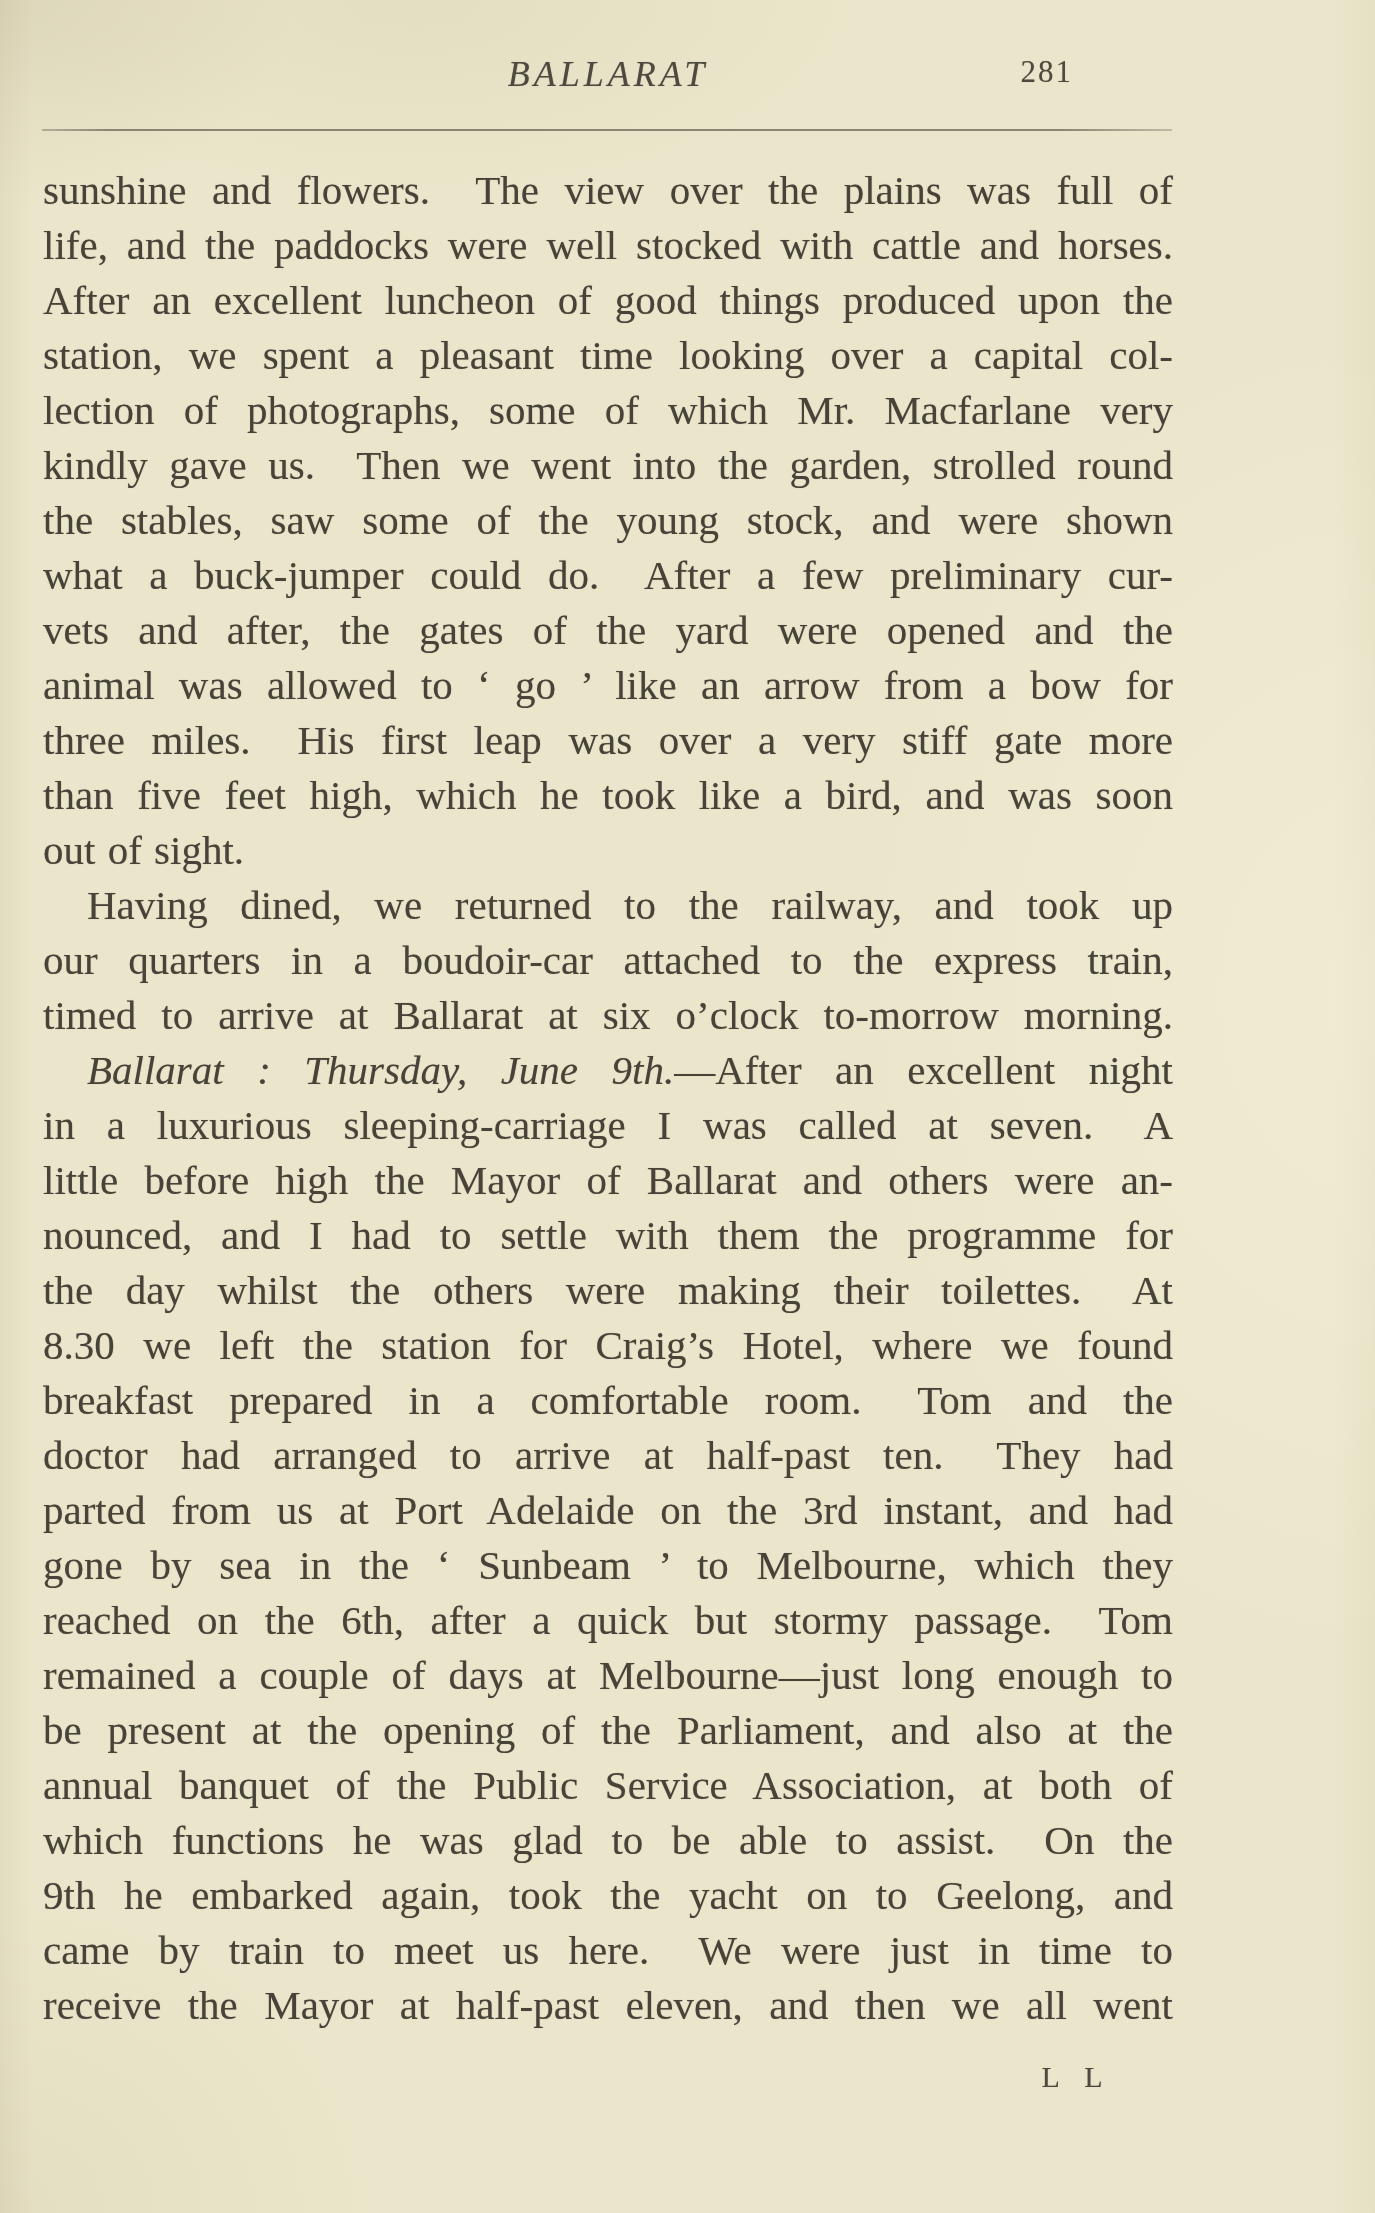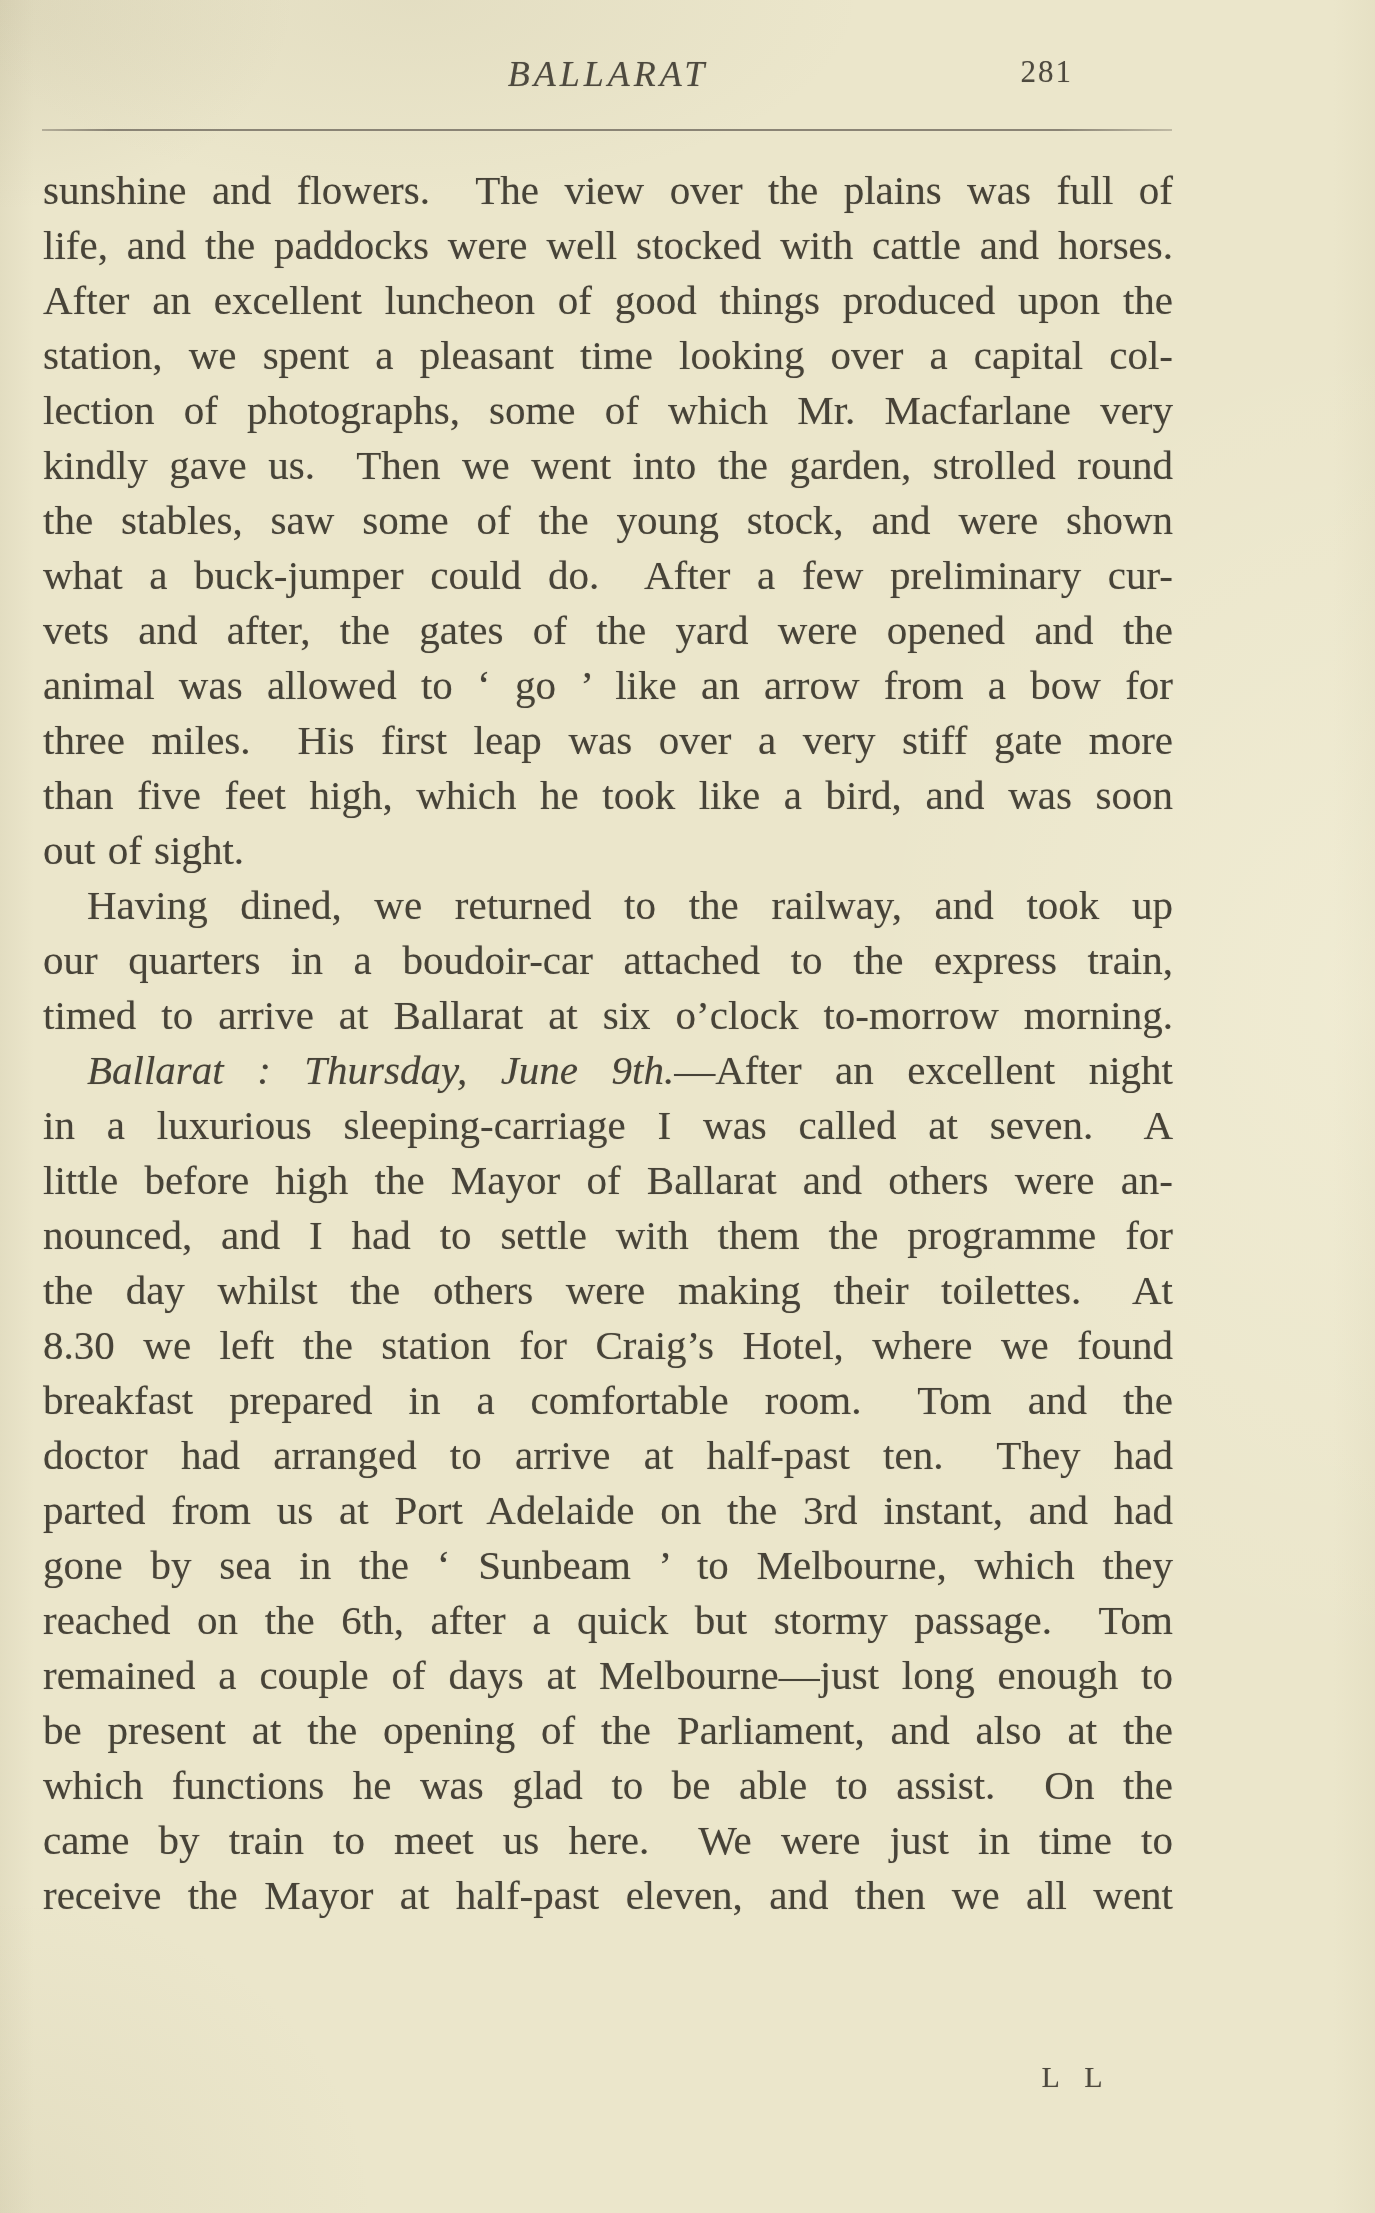--- a/index.html
+++ b/index.html
@@ -135,20 +135,22 @@
       <div class="line justified"><span>nounced, and I had to settle with them the programme for</span></div>
       <div class="line justified"><span>the day whilst the others were making their toilettes.  At</span></div>
       <div class="line justified"><span>8.30 we left the station for Craig’s Hotel, where we found</span></div>
       <div class="line justified"><span>breakfast prepared in a comfortable room.  Tom and the</span></div>
       <div class="line justified"><span>doctor had arranged to arrive at half-past ten.  They had</span></div>
       <div class="line justified"><span>parted from us at Port Adelaide on the 3rd instant, and had</span></div>
       <div class="line justified"><span>gone by sea in the ‘ Sunbeam ’ to Melbourne, which they</span></div>
       <div class="line justified"><span>reached on the 6th, after a quick but stormy passage.  Tom</span></div>
       <div class="line justified"><span>remained a couple of days at Melbourne—just long enough to</span></div>
       <div class="line justified"><span>be present at the opening of the Parliament, and also at the</span></div>
+      <div class="line justified"><span>annual banquet of the Public Service Association, at both of</span></div>
       <div class="line justified"><span>which functions he was glad to be able to assist.  On the</span></div>
+      <div class="line justified"><span>9th he embarked again, took the yacht on to Geelong, and</span></div>
       <div class="line justified"><span>came by train to meet us here.  We were just in time to</span></div>
       <div class="line justified"><span>receive the Mayor at half-past eleven, and then we all went</span></div>
     </main>
 
   <div class="signature-mark">L L</div>
 
 </div>
 
 </body></html>

